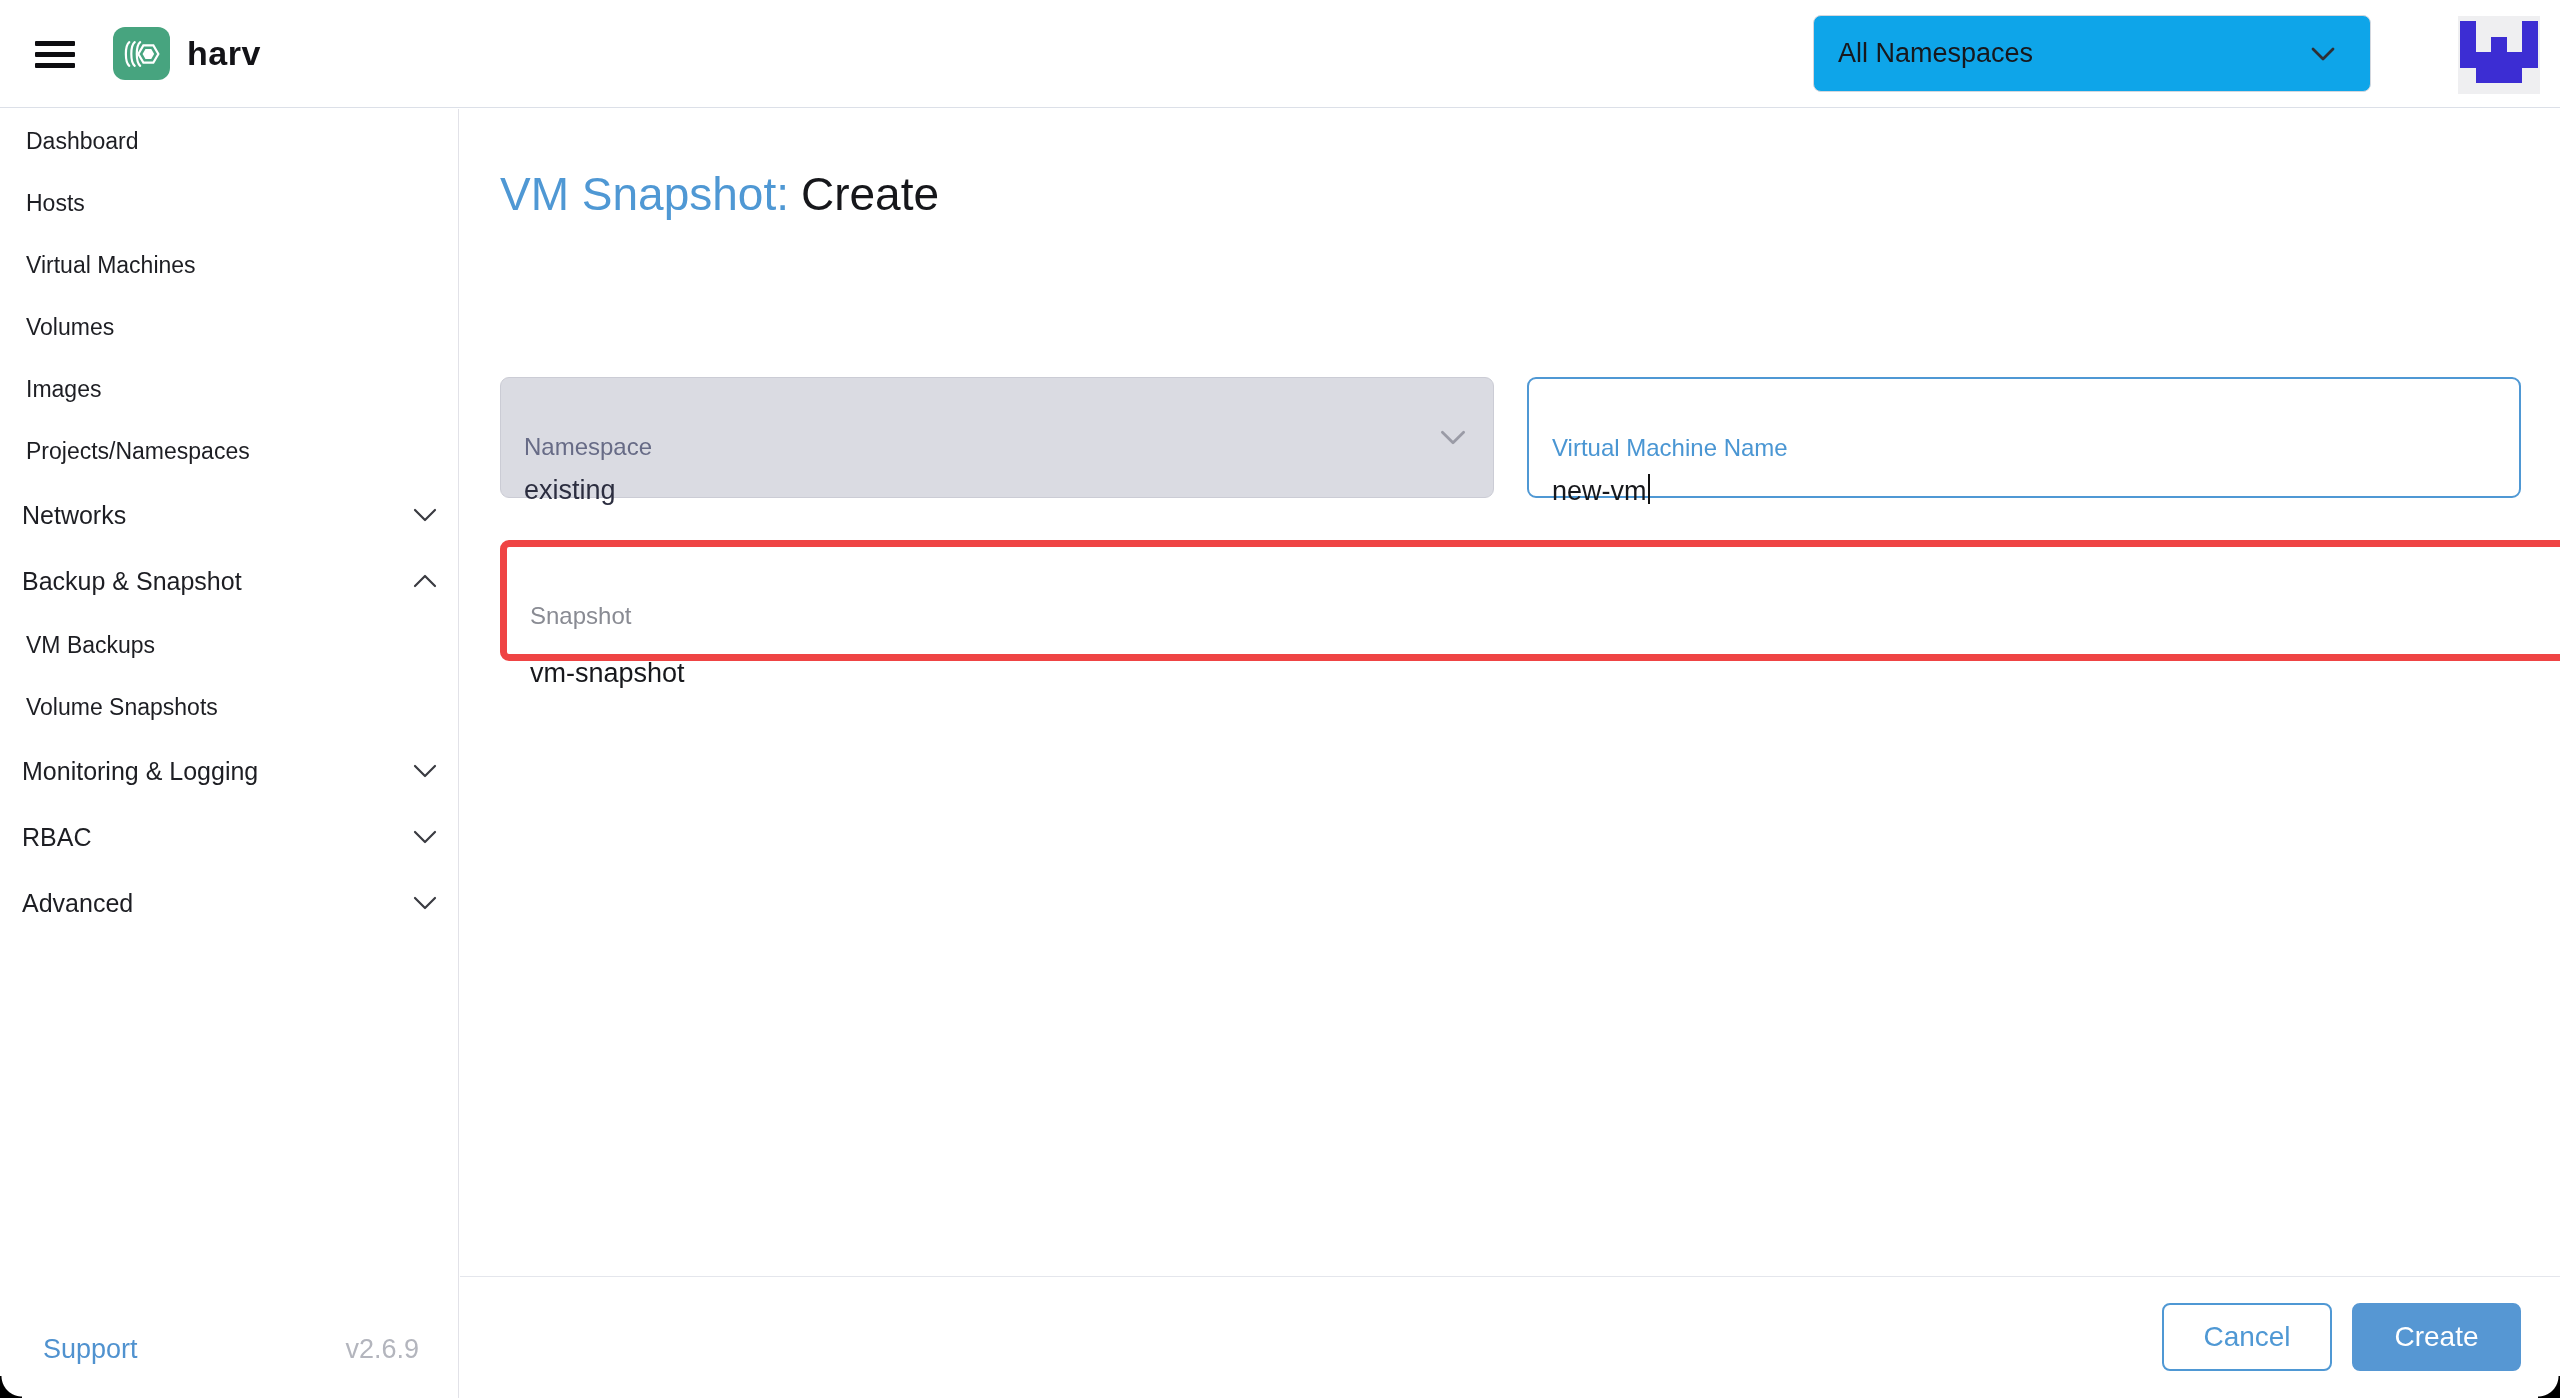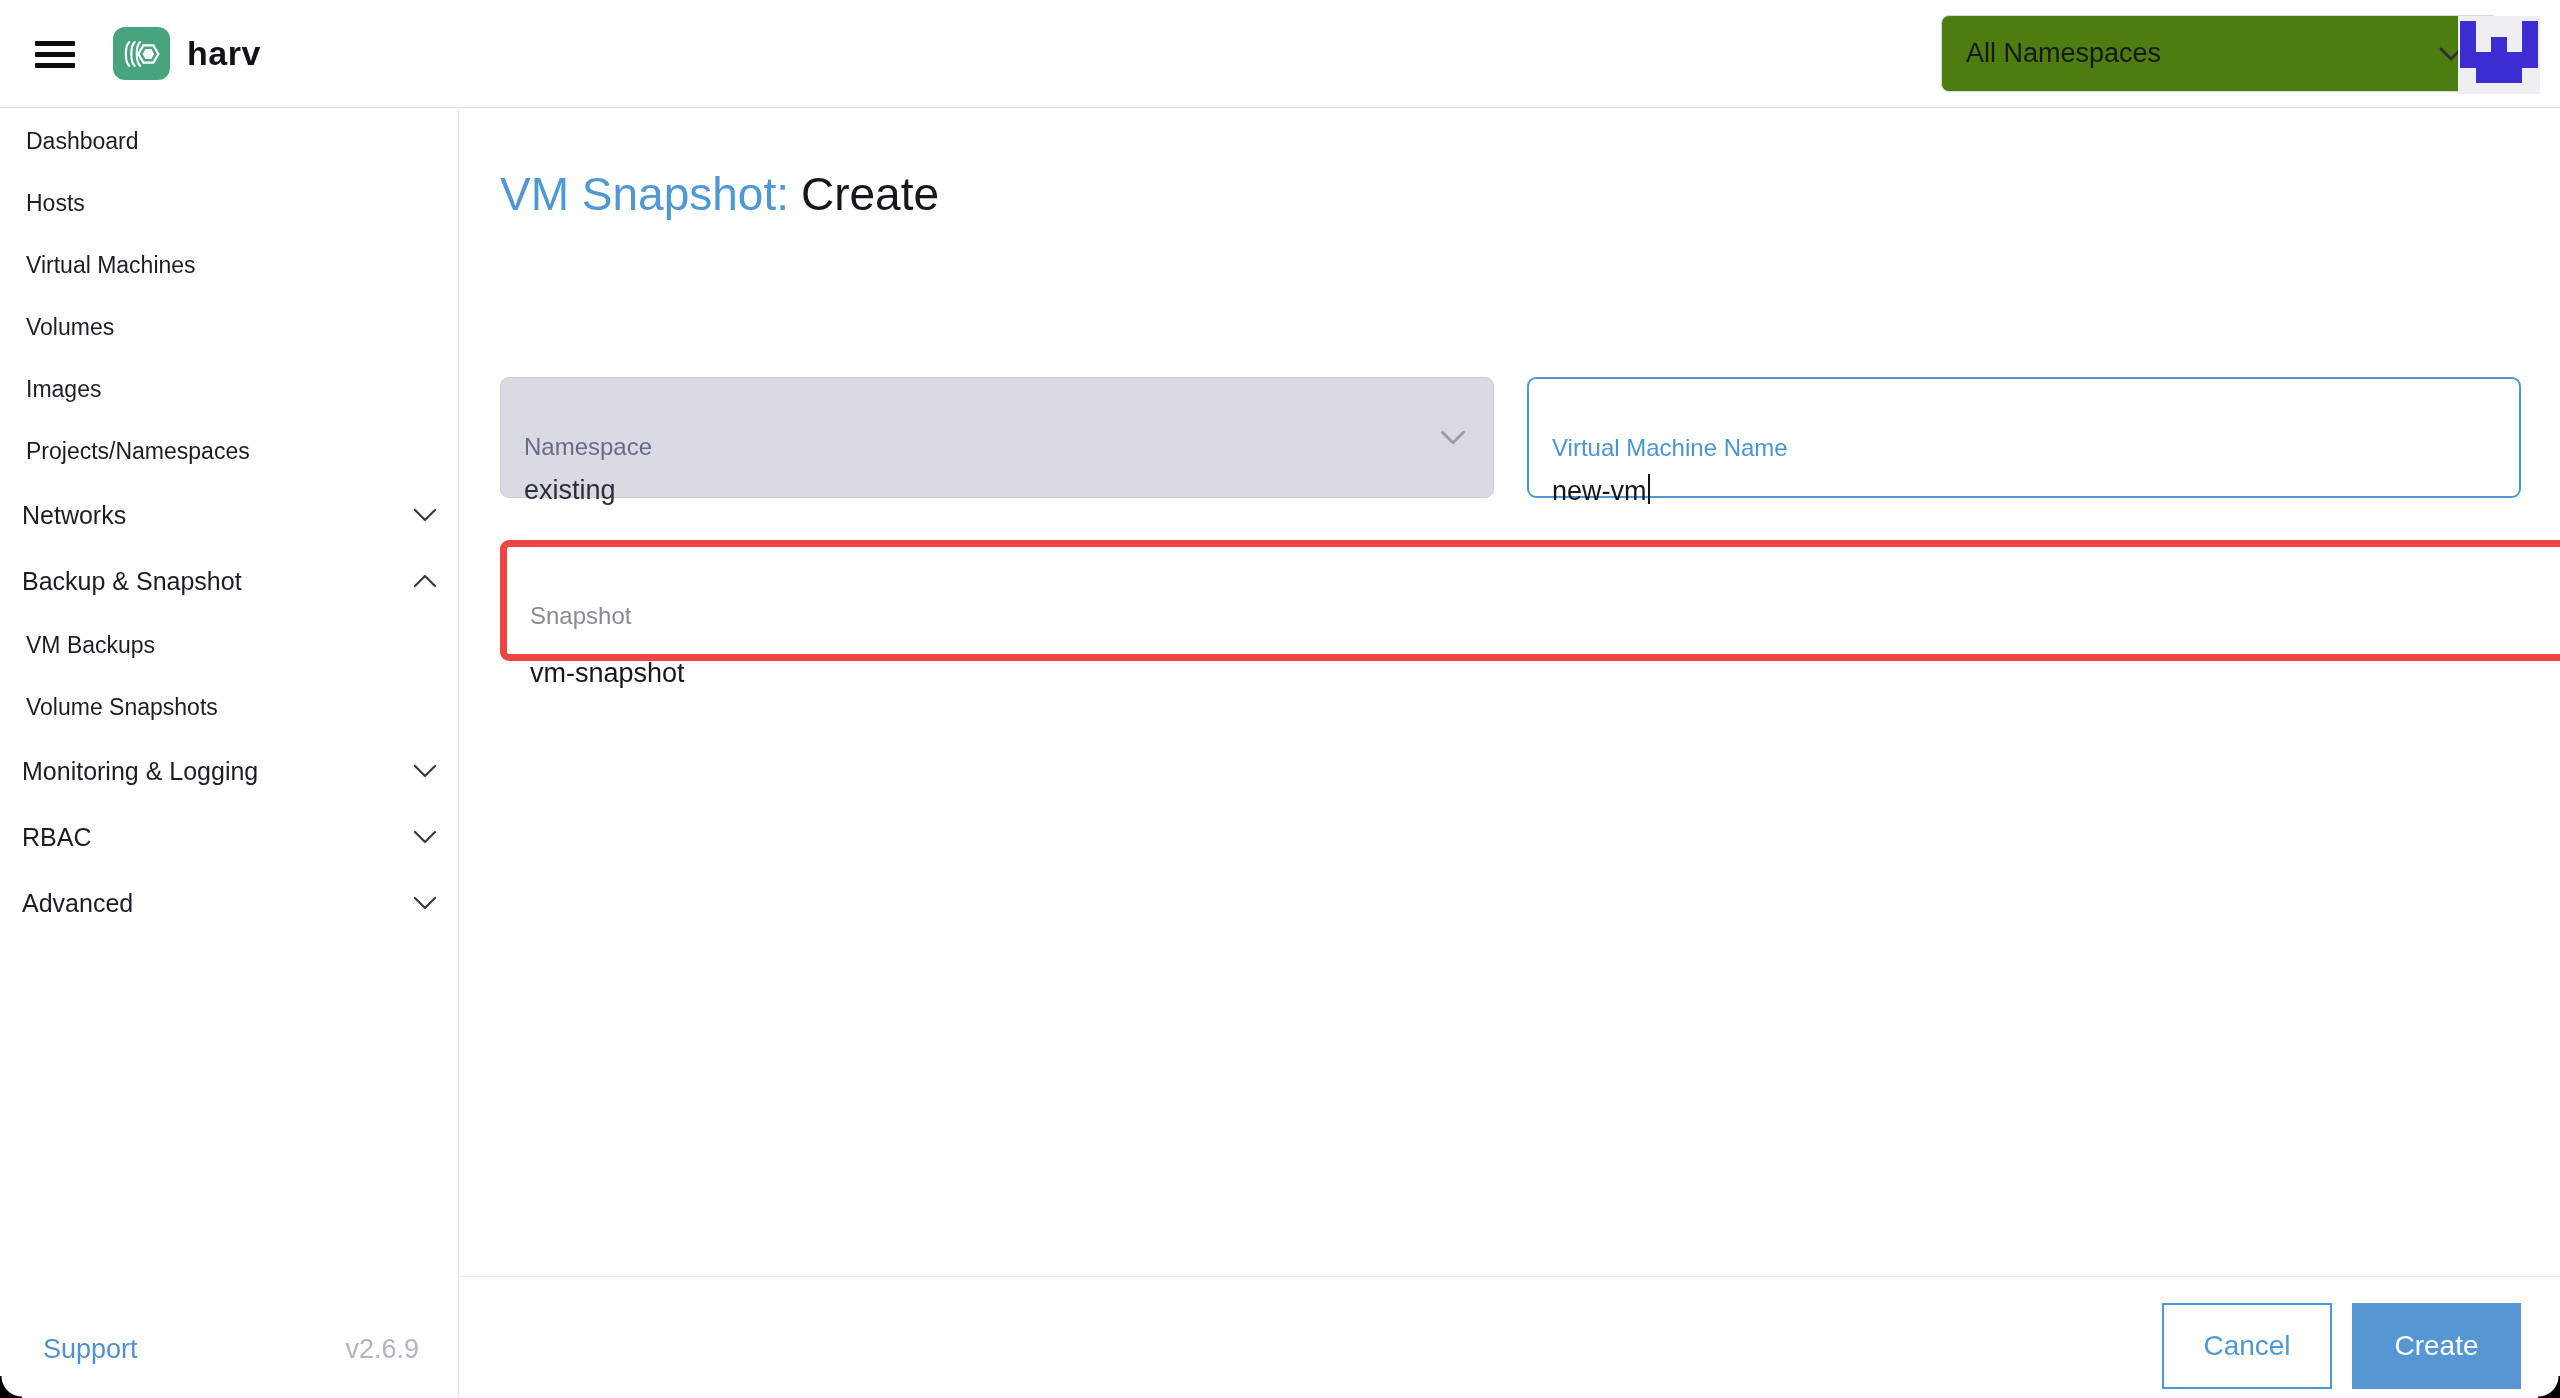--- a/index.html
+++ b/index.html
@@ -9,22 +9,22 @@
 
   
   .header { position:absolute; top:0; left:0; width:2560px; height:108px;
     background:#fff; border-bottom:1px solid #dce0e8; z-index:5; }
   .burger { position:absolute; left:35px; top:41px; width:40px; height:27px;
     display:flex; flex-direction:column; justify-content:space-between; cursor:pointer; }
   .burger span { display:block; height:5px; background:#0d0d10; border-radius:1px; }
   .logo { position:absolute; left:113px; top:27px; width:57px; height:53px;
     background:#47a47f; border-radius:12px; display:flex; align-items:center; justify-content:center; }
   .brand { position:absolute; left:187px; top:34px; font-size:34px; font-weight:600; color:#131317; letter-spacing:.5px; }
-  .ns-filter { position:absolute; left:1941px; top:15px; width:558px; height:77px;
-    border:1px solid #d4d7de; border-radius:8px; background:#4d7c0f;
+  .ns-filter { position:absolute; left:1813px; top:15px; width:558px; height:77px;
+    border:1px solid #d4d7de; border-radius:8px; background:#0ea5e9;
     display:flex; align-items:center; justify-content:space-between;
     padding:0 34px 0 24px; font-size:27px; color:#17181d; cursor:pointer; }
   .avatar { position:absolute; left:2458px; top:16px; width:82px; height:78px; background:#efeff1; cursor:pointer; }
   .avatar .grid { position:absolute; left:2px; top:5px; width:78px; height:62px;
     display:grid; grid-template-columns:repeat(5,1fr); grid-template-rows:repeat(4,1fr); }
   .avatar .grid div.on { background:#3c2dd3; }
 
   
   .sidebar { position:absolute; top:109px; left:0; width:459px; height:1289px;
     background:#fff; border-right:1px solid #e2e2e8; }
@@ -66,21 +66,21 @@
   .f-snapshot { left:40px; top:431px; width:2369px; height:121px; border:7px solid #ef4444; }
   .f-snapshot .lbl { color:#898b93; }
   .f-snapshot .val { color:#17181c;margin-top:20px; }
   .field .chev-box { position:absolute; top:0; bottom:0; display:flex; align-items:center; }
   .f-namespace .chev-box { right:26px; }
   .f-namespace .chev-box polyline { stroke:#9a9ba6; stroke-width:2.6; fill:none; stroke-linecap:round; stroke-linejoin:round; }
   .f-snapshot .chev-box { right:36px; }
   .f-snapshot .chev-box polyline { stroke:#0b0b0e; stroke-width:3.6; fill:none; stroke-linecap:round; stroke-linejoin:round; }
 
   .footer-bar { position:absolute; left:0; right:0; top:1167px; border-top:1px solid #e4e6ec; height:122px; }
-  .btn { position:absolute; top:26px; height:86px; border-radius:0; font-size:28px;
+  .btn { position:absolute; top:26px; height:68px; border-radius:8px; font-size:28px;
     display:flex; align-items:center; justify-content:center; cursor:pointer;
     font-family:"Liberation Sans","DejaVu Sans",sans-serif; }
   .btn-cancel { left:1702px; width:170px; background:#fff; border:2px solid #4f98d4; color:#4f98d4; }
   .btn-create { left:1892px; width:169px; background:#5697d3; border:2px solid #5697d3; color:#fff; }
 
   .corner { position:absolute; bottom:0; width:22px; height:22px; z-index:9; }
   .corner.bl { left:0; background:radial-gradient(circle at 100% 0%, rgba(0,0,0,0) 20px, #000 21px); }
   .corner.br { right:0; background:radial-gradient(circle at 0% 0%, rgba(0,0,0,0) 20px, #000 21px); }
 </style>
 </head>

